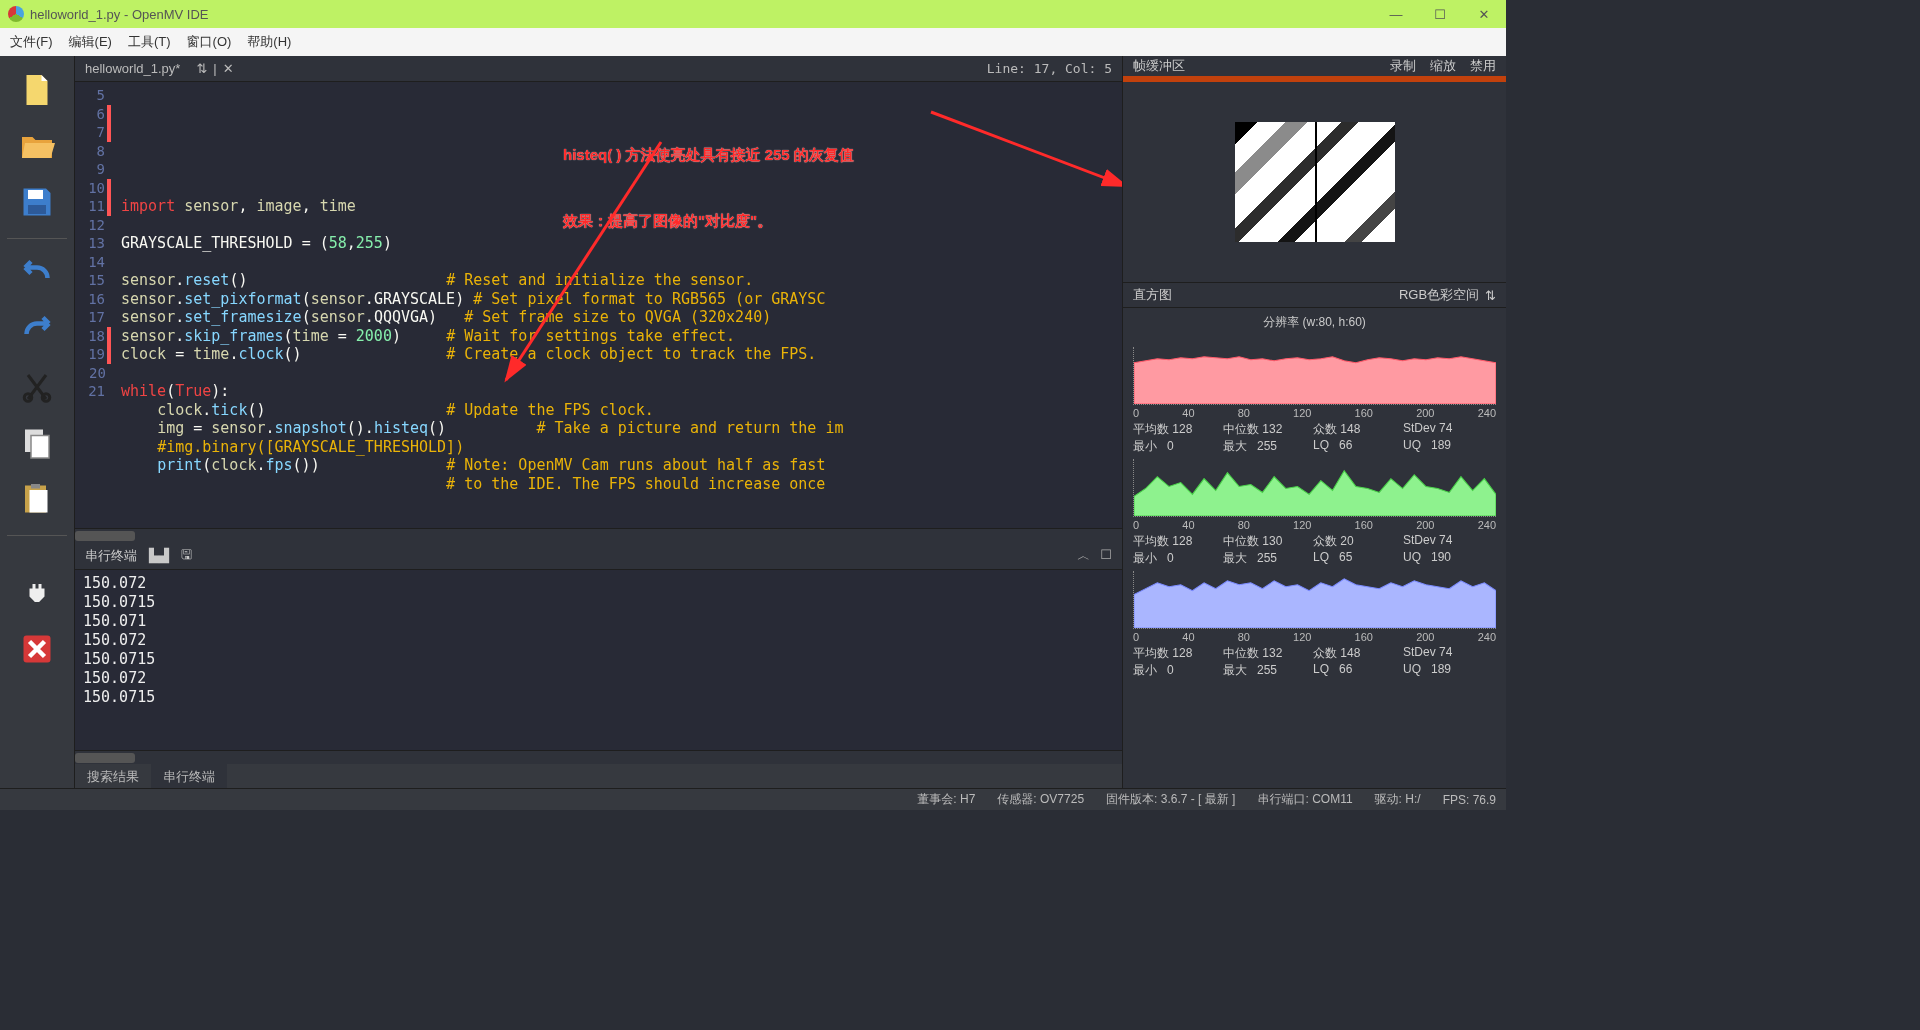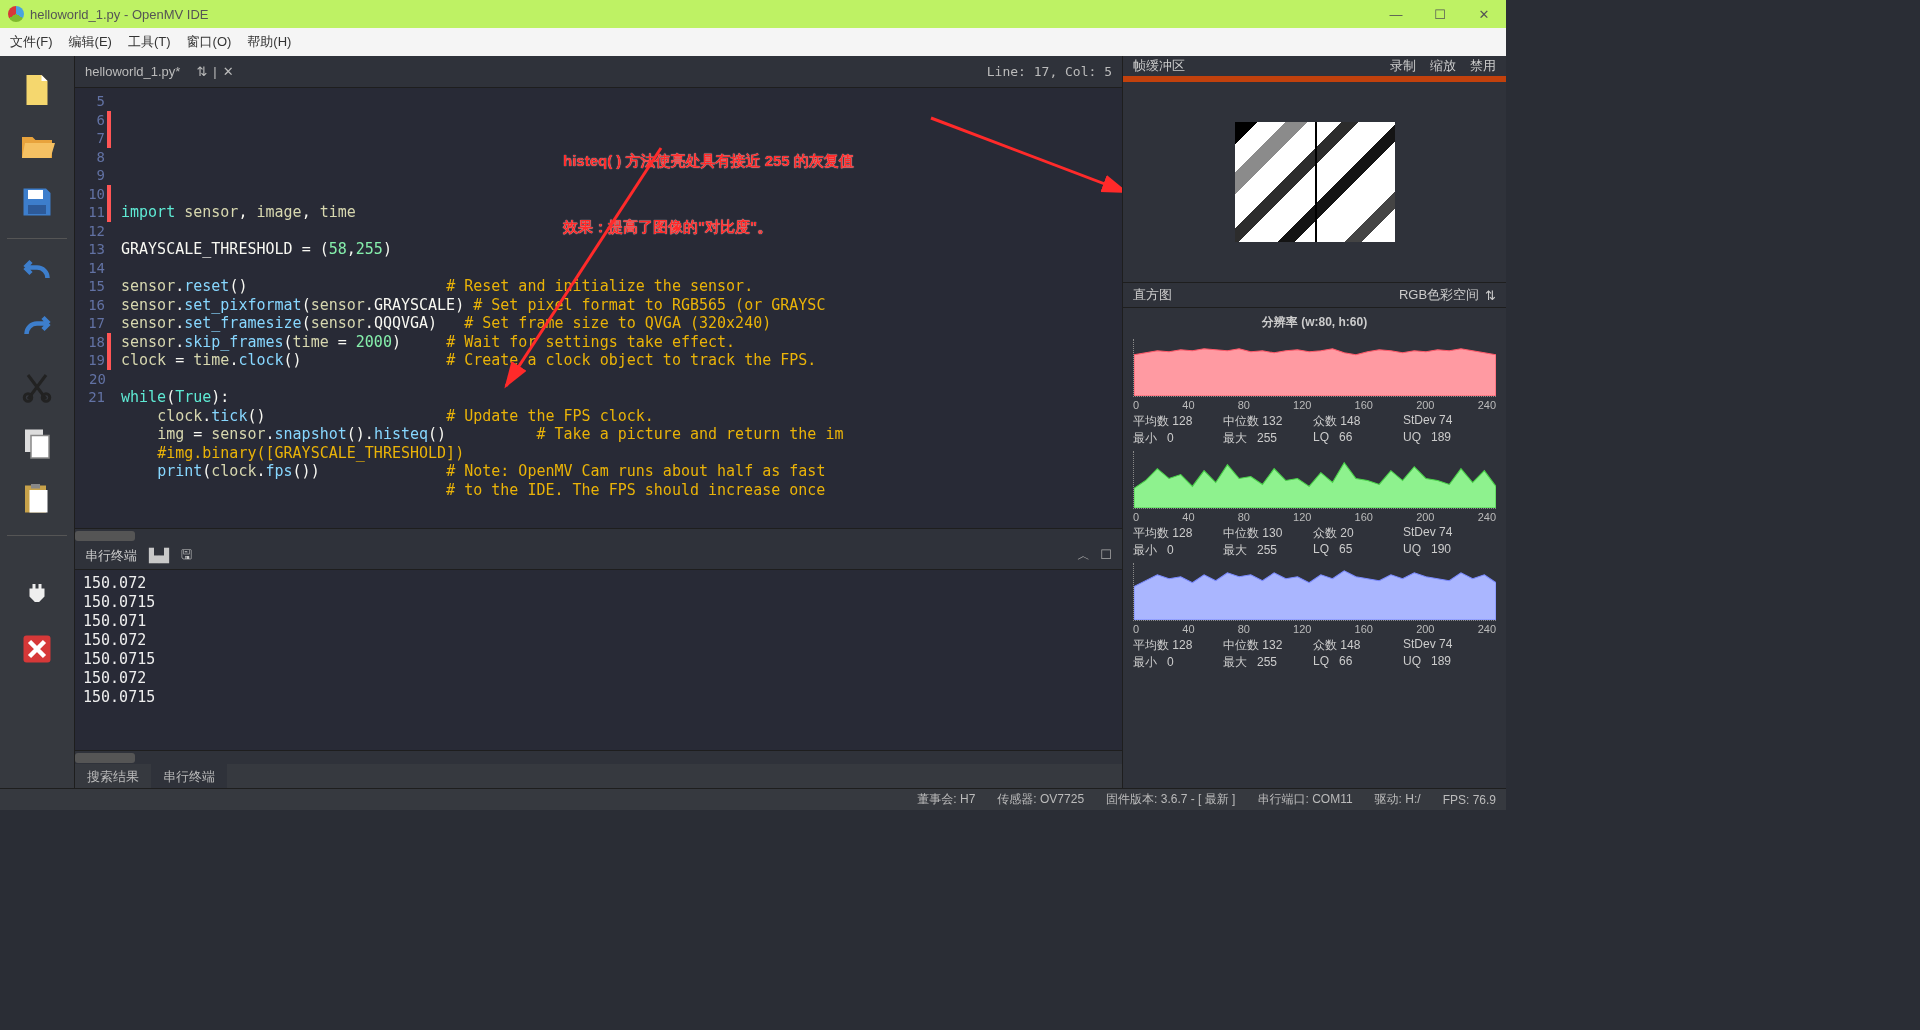--- a/index.html
+++ b/index.html
@@ -11,29 +11,29 @@
 
 .menubar { height: 28px; background: #f5f5f5; display: flex; align-items: center; padding-left: 10px; gap: 16px; color: #333; font-size: 13px; }
 
 .content { display: flex; height: calc(100% - 28px - 28px - 22px); }
 .sidebar { width: 75px; background: #36393f; display: flex; flex-direction: column; align-items: center; padding-top: 10px; gap: 8px; border-right: 1px solid #1e1e1e; }
 .sidebar .tool { width: 48px; height: 48px; display: flex; align-items: center; justify-content: center; }
 .sidebar .divider { width: 60px; height: 1px; background: #555; margin: 4px 0; }
 .sidebar svg { width: 36px; height: 36px; }
 
 .main { flex: 1; display: flex; flex-direction: column; min-width: 0; }
-.tabbar { height: 32px; background: #2f323a; display: flex; align-items: center; padding: 0 10px; gap: 10px; font-size: 13px; color: #bbb; border-bottom: 1px solid #1e1e1e; }
+.tabbar { height: 26px; background: #2f323a; display: flex; align-items: center; padding: 0 10px; gap: 10px; font-size: 13px; color: #bbb; border-bottom: 1px solid #1e1e1e; }
 .tabbar .tabname { flex: 0 0 auto; }
 .tabbar .tabctrls { display: flex; gap: 6px; margin-left: 6px; }
 .tabbar .flex { flex: 1; }
 .editor-wrap { flex: 1; display: flex; position: relative; background: #282a36; overflow: hidden; }
 .gutter { width: 36px; background: #282a36; text-align: right; padding-top: 4px; color: #6272a4; font-family: Consolas, monospace; font-size: 14px; line-height: 18.5px; }
 .gutter .ln { padding-right: 6px; }
 .code { flex: 1; background: #282a36; font-family: Consolas, monospace; font-size: 15px; line-height: 18.5px; padding: 4px 0 0 10px; white-space: pre; color: #f8f8f2; position: relative; overflow: hidden; }
-.kw { color: #5eead4; }
+.kw { color: #ef4444; }
 .fn { color: #87d7ff; }
 .nm { color: #d7d7af; }
 .cm { color: #eab308; }
 .op { color: #f8f8f2; }
 .num { color: #86efac; }
 .ident { color: #f8f8f2; }
 .mark { position: absolute; left: 32px; width: 4px; background: #ff5555; }
 
 .annotation { position: absolute; pointer-events: none; z-index: 5; }
 .anno-text { position: absolute; left: 452px; top: 18px; color: #ff2a2a; font-weight: bold; font-size: 15px; font-family: "Microsoft YaHei", sans-serif; line-height: 22px; text-shadow: 0 0 1px #fff; }
@@ -49,21 +49,21 @@
 
 .right { width: 384px; background: #2f323a; display: flex; flex-direction: column; border-left: 1px solid #1e1e1e; }
 .right .panel-hdr { height: 26px; display: flex; align-items: center; padding: 0 10px; gap: 14px; color: #ccc; font-size: 13px; border-bottom: 6px solid #c2410c; }
 .right .panel-hdr .spacer { flex: 1; }
 .framebuf { height: 200px; display: flex; align-items: center; justify-content: center; background: #2f323a; }
 .fb-img { width: 160px; height: 120px; background: linear-gradient(135deg,#222 0 8%,#eee 8% 18%,#888 18% 26%,#f4f4f4 26% 38%,#444 38% 44%,#ddd 44% 58%,#333 58% 64%,#fafafa 64% 82%,#555 82% 88%,#eee 88% 100%); filter: contrast(1.4) grayscale(1); position: relative; }
 .fb-img::after { content:""; position:absolute; left:50%; top:0; width:2px; height:100%; background:#000; }
 .hist-hdr { height: 26px; display: flex; align-items: center; padding: 0 10px; border-top: 1px solid #1e1e1e; border-bottom: 1px solid #1e1e1e; color:#ccc; }
 .hist-hdr .spacer { flex: 1; }
 .hist-body { flex: 1; overflow: hidden; display: flex; flex-direction: column; font-size: 12px; color:#ccc; padding: 4px 10px 0; }
-.hist-res { text-align: center; margin: 2px 0 8px; font-weight: bold; }
+.hist-res { text-align: center; margin: 2px 0 16px; }
 .hist-chart { height: 58px; margin: 0 0 2px; border-bottom: 1px dotted #888; border-left: 1px dotted #888; position: relative; }
 .hist-xticks { display: flex; justify-content: space-between; font-size: 11px; color:#bbb; margin-bottom: 2px; }
 .hist-stats { display: flex; flex-wrap: wrap; gap: 0 10px; font-size: 12px; margin-bottom: 4px; }
 .hist-stats span { min-width: 80px; }
 
 .statusbar { height: 22px; background: #36393f; color: #bbb; font-size: 12px; display: flex; align-items: center; padding: 0 10px; gap: 22px; border-top: 1px solid #1e1e1e; }
 .statusbar .spacer { flex: 1; }
 
 svg.arrow { position: absolute; overflow: visible; pointer-events: none; }
 </style>

